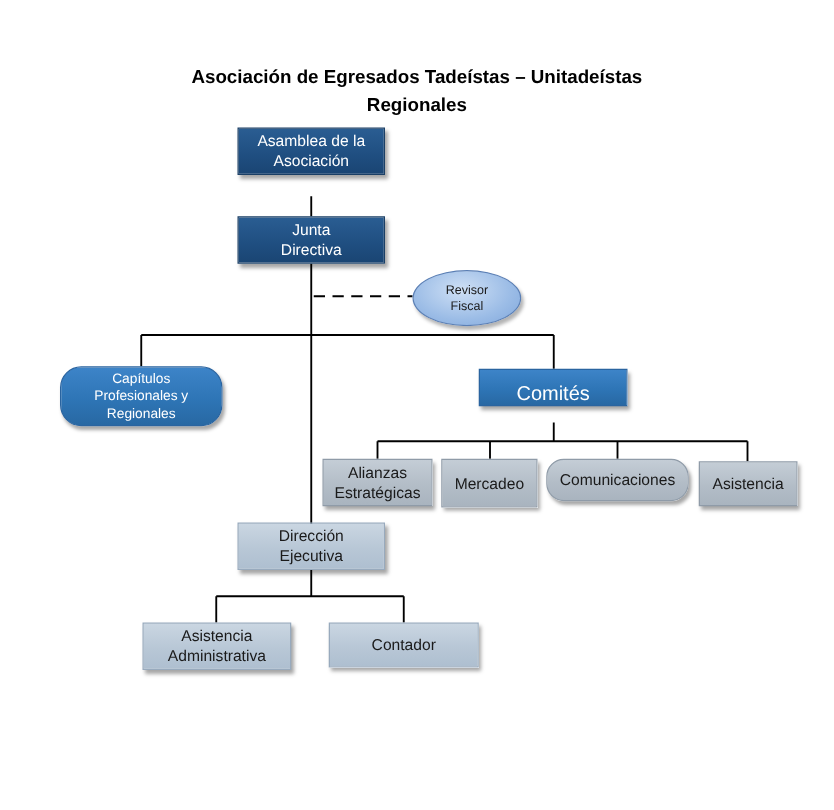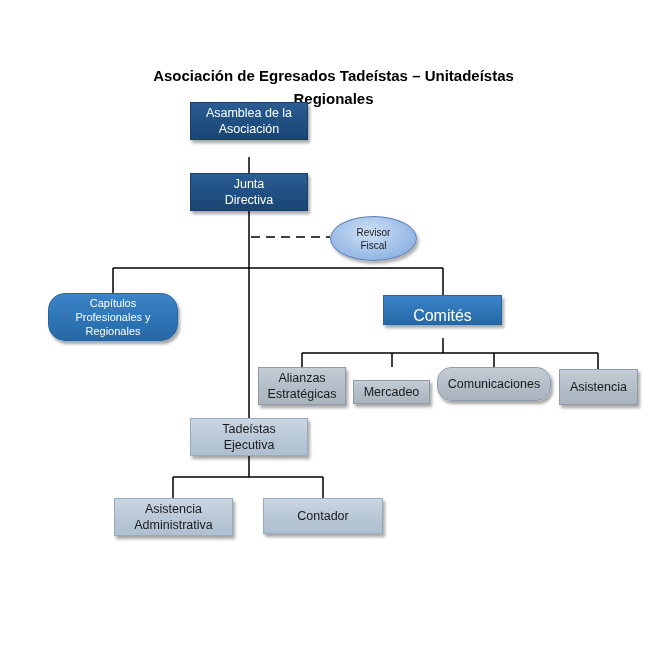--- a/index.html
+++ b/index.html
@@ -1,19 +1,19 @@
 <!DOCTYPE html>
 <html><head>
 <meta charset="utf-8">
 <style>
   html, body { margin: 0; padding: 0; background: #ffffff; }
   body { width: 667px; height: 648px; position: relative; overflow: hidden;
          font-family: "Liberation Sans", sans-serif; }
   .title { position: absolute; left: 0; width: 667px; text-align: center;
-           font-weight: bold; font-size: 15px; color: #000; margin-top: 14px; }
+           font-weight: bold; font-size: 15px; color: #000; }
   #title1 { top: 53px; }
   #title2 { top: 76px; }
   svg.lines { position: absolute; left: 0; top: 0; }
   .box { position: absolute; display: flex; align-items: center; justify-content: center;
          text-align: center; font-size: 12.5px; line-height: 16px; box-sizing: border-box;
          box-shadow: 2px 3px 3px rgba(0,0,0,0.35); }
   .dark { background: linear-gradient(#2a5d92, #1f4e80 60%, #1a4573);
           color: #fff; border: 1px solid #1a3f66; }
   .mid { background: linear-gradient(#3d84c8, #2e75b6 55%, #2868a3);
          color: #fff; border: 1px solid #2a64a0; }
@@ -70,34 +70,34 @@
 </div>
 
 <div class="box mid" style="left:383px; top:295px; width:119px; height:30px; font-size:16px;align-items:flex-end;">
   <span>Comités</span>
 </div>
 
 <div class="box gray" style="left:258px; top:367px; width:88px; height:38px;">
   <span>Alianzas Estratégicas</span>
 </div>
 
-<div class="box gray" style="left:353px; top:380px; width:77px; height:24px;">
+<div class="box gray" style="left:353px; top:367px; width:77px; height:39px;">
   <span>Mercadeo</span>
 </div>
 
 <div class="box gray" style="left:437px; top:367px; width:114px; height:34px;border-radius:14px;">
   <span>Comunicaciones</span>
 </div>
 
 <div class="box gray" style="left:559px; top:369px; width:79px; height:36px;">
   <span>Asistencia</span>
 </div>
 
 <div class="box light" style="left:190px; top:418px; width:118px; height:38px;">
-  <span style="padding:0 25px;">Tadeístas Ejecutiva</span>
+  <span style="padding:0 25px;">Dirección Ejecutiva</span>
 </div>
 
 <div class="box light" style="left:114px; top:498px; width:119px; height:38px;">
   <span>Asistencia Administrativa</span>
 </div>
 
 <div class="box light" style="left:263px; top:498px; width:120px; height:36px;">
   <span>Contador</span>
 </div>
 

